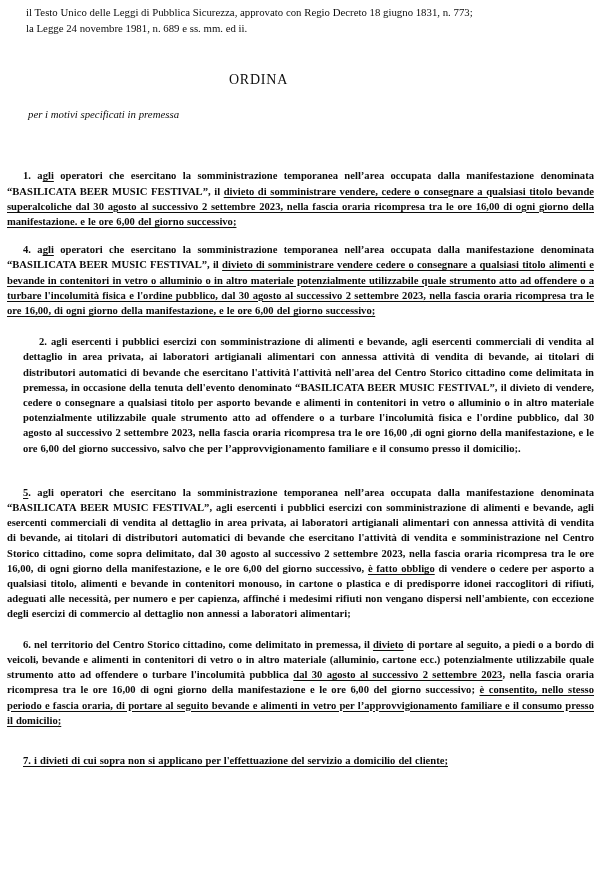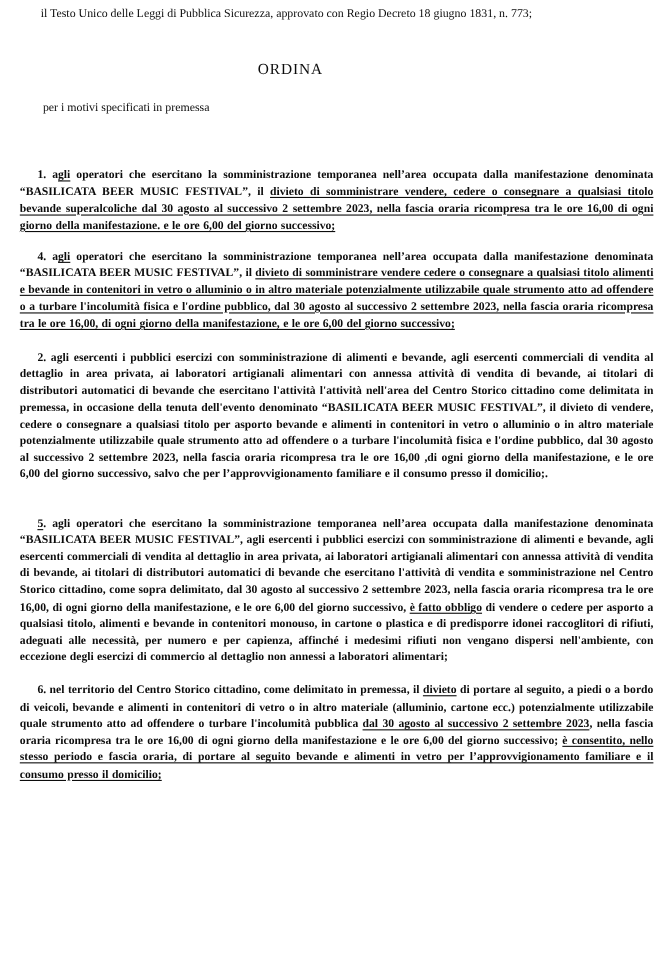--- a/index.html
+++ b/index.html
@@ -1,20 +1,20 @@
 <!DOCTYPE html>
 <html><head>
 <meta charset="utf-8">
 <style>
   html,body{margin:0;padding:0;background:#ffffff;}
   .page{
     position:relative;
     width:600px;height:870px;
     box-sizing:border-box;
-    padding:4px 6px 0 18px;
+    padding:4px 6px 0 7px;
     background:#ffffff;
     color:#0c0c0c;
     font-family:"Liberation Serif","DejaVu Serif",serif;
     overflow:hidden;
   }
   .preamble p{
     margin:0;
     font-size:10.8px;
     line-height:16.2px;
     text-indent:19px;
@@ -24,51 +24,54 @@
     font-size:14px;
     font-weight:normal;
     text-align:center;
     letter-spacing:.8px;
     margin:36px 84px 0 0;
   }
   .intro{
     font-size:10.8px;
     margin:20px 0 0 0;
     text-indent:21px;
+    font-style:italic;
   }
   .orders{margin-top:48px;}
   .orders p{
     font-size:10.6px;
     font-weight:bold;
     line-height:15.2px;
     text-align:justify;
     text-indent:16px;
     word-spacing:.4px;
     margin:0 0 13px 0;
   }
   .orders p.g4{margin-bottom:16px;font-family:Liberation Serif, serif;}
-  .orders p.g2{margin-bottom:29px;}
+  .orders p.g2{margin-bottom:29px;margin-left:16px;}
   .orders p.g5{margin-bottom:15px;}
   .orders p.g6{margin-bottom:25px;}
   .u{text-decoration:underline;text-underline-offset:1.5px;}
 </style>
 </head>
 <body>
 
 <div class="page">
 
   <div class="preamble">
     <p>il Testo Unico delle Leggi di Pubblica Sicurezza, approvato con Regio Decreto 18 giugno 1831, n. 773;</p>
+    <p>la Legge 24 novembre 1981, n. 689 e ss. mm. ed ii.</p>
   </div>
 
   <div class="heading">ORDINA</div>
 
   <p class="intro">per i motivi specificati in premessa</p>
 
   <div class="orders">
     <p class="g1"><span>1. a</span><span class="u">gli</span><span> operatori che esercitano la somministrazione temporanea nell’area occupata dalla manifestazione denominata “BASILICATA BEER MUSIC FESTIVAL”, il </span><span class="u">divieto di  somministrare vendere, cedere o consegnare a qualsiasi titolo bevande superalcoliche dal 30 agosto al successivo 2 settembre 2023, nella fascia oraria ricompresa tra le ore 16,00 di ogni giorno della manifestazione. e le ore 6,00 del giorno successivo;</span></p>
     <p class="g4"><span>4. a</span><span class="u">gli</span><span> operatori che esercitano la somministrazione temporanea nell’area occupata dalla manifestazione denominata “BASILICATA BEER MUSIC FESTIVAL”,  il </span><span class="u">divieto di somministrare vendere cedere o consegnare a qualsiasi titolo  alimenti e bevande in contenitori in vetro o alluminio o in altro materiale potenzialmente utilizzabile quale strumento atto ad offendere o a turbare l'incolumità fisica e l'ordine pubblico,  dal 30 agosto al successivo 2 settembre 2023, nella fascia oraria ricompresa tra le ore 16,00, di ogni giorno della manifestazione,  e le ore 6,00 del giorno successivo;</span></p>
     <p class="g2"><span>2. agli esercenti i pubblici esercizi con somministrazione di alimenti e bevande, agli esercenti commerciali di vendita al dettaglio in area  privata, ai laboratori artigianali alimentari con annessa attività di vendita di bevande, ai titolari di distributori automatici di bevande che esercitano l'attività l'attività nell'area del Centro Storico cittadino come delimitata in premessa, in occasione della tenuta dell'evento denominato “BASILICATA BEER MUSIC FESTIVAL”, il divieto  di  vendere, cedere o consegnare a qualsiasi titolo per asporto bevande e alimenti in contenitori in vetro o alluminio o in altro materiale potenzialmente utilizzabile quale strumento atto ad offendere o a turbare l'incolumità fisica e l'ordine pubblico,  dal 30 agosto al successivo 2 settembre 2023, nella fascia oraria ricompresa tra le ore 16,00 ,di ogni giorno della manifestazione, e le ore 6,00 del giorno successivo, salvo che per l’approvvigionamento familiare e il consumo presso il domicilio;.</span></p>
     <p class="g5"><span class="u">5</span><span>.  agli operatori che esercitano la somministrazione temporanea nell’area occupata dalla manifestazione denominata “BASILICATA BEER MUSIC FESTIVAL”, agli esercenti i pubblici esercizi con somministrazione di alimenti e bevande, agli esercenti commerciali di vendita al dettaglio in area privata, ai laboratori artigianali alimentari con annessa attività di vendita di bevande, ai titolari di distributori automatici di bevande che esercitano l'attività di vendita e somministrazione nel Centro Storico cittadino, come sopra delimitato, dal 30 agosto al successivo 2 settembre 2023, nella fascia oraria ricompresa tra le ore 16,00, di ogni giorno della manifestazione, e le ore 6,00 del giorno successivo, </span><span class="u">è fatto obbligo</span><span> di vendere o cedere per asporto a qualsiasi titolo, alimenti e bevande in contenitori monouso, in cartone o plastica e di predisporre idonei raccoglitori di rifiuti, adeguati alle necessità, per numero e per capienza, affinché i medesimi rifiuti non vengano dispersi nell'ambiente, con eccezione degli esercizi di commercio al dettaglio non annessi a laboratori alimentari;</span></p>
     <p class="g6"><span>6. nel territorio del Centro Storico cittadino, come delimitato in premessa, il </span><span class="u">divieto</span><span> di portare al seguito, a piedi o a bordo di veicoli, bevande e alimenti in  contenitori di vetro o in altro materiale (alluminio, cartone ecc.) potenzialmente utilizzabile quale strumento atto ad offendere o turbare l'incolumità pubblica </span><span class="u">dal 30 agosto al successivo 2 settembre  2023</span><span>, nella fascia oraria ricompresa tra le ore 16,00 di ogni giorno della manifestazione e le ore 6,00 del giorno successivo; </span><span class="u">è consentito, nello stesso periodo e fascia oraria, di portare al seguito bevande e alimenti in vetro per  l’approvvigionamento familiare e il consumo presso il domicilio;</span></p>
+    <p class="g7"><span class="u">7.  i divieti di cui sopra non si applicano per l'effettuazione del servizio a domicilio del cliente;</span></p>
   </div>
 
 </div>
 
 </body></html>

